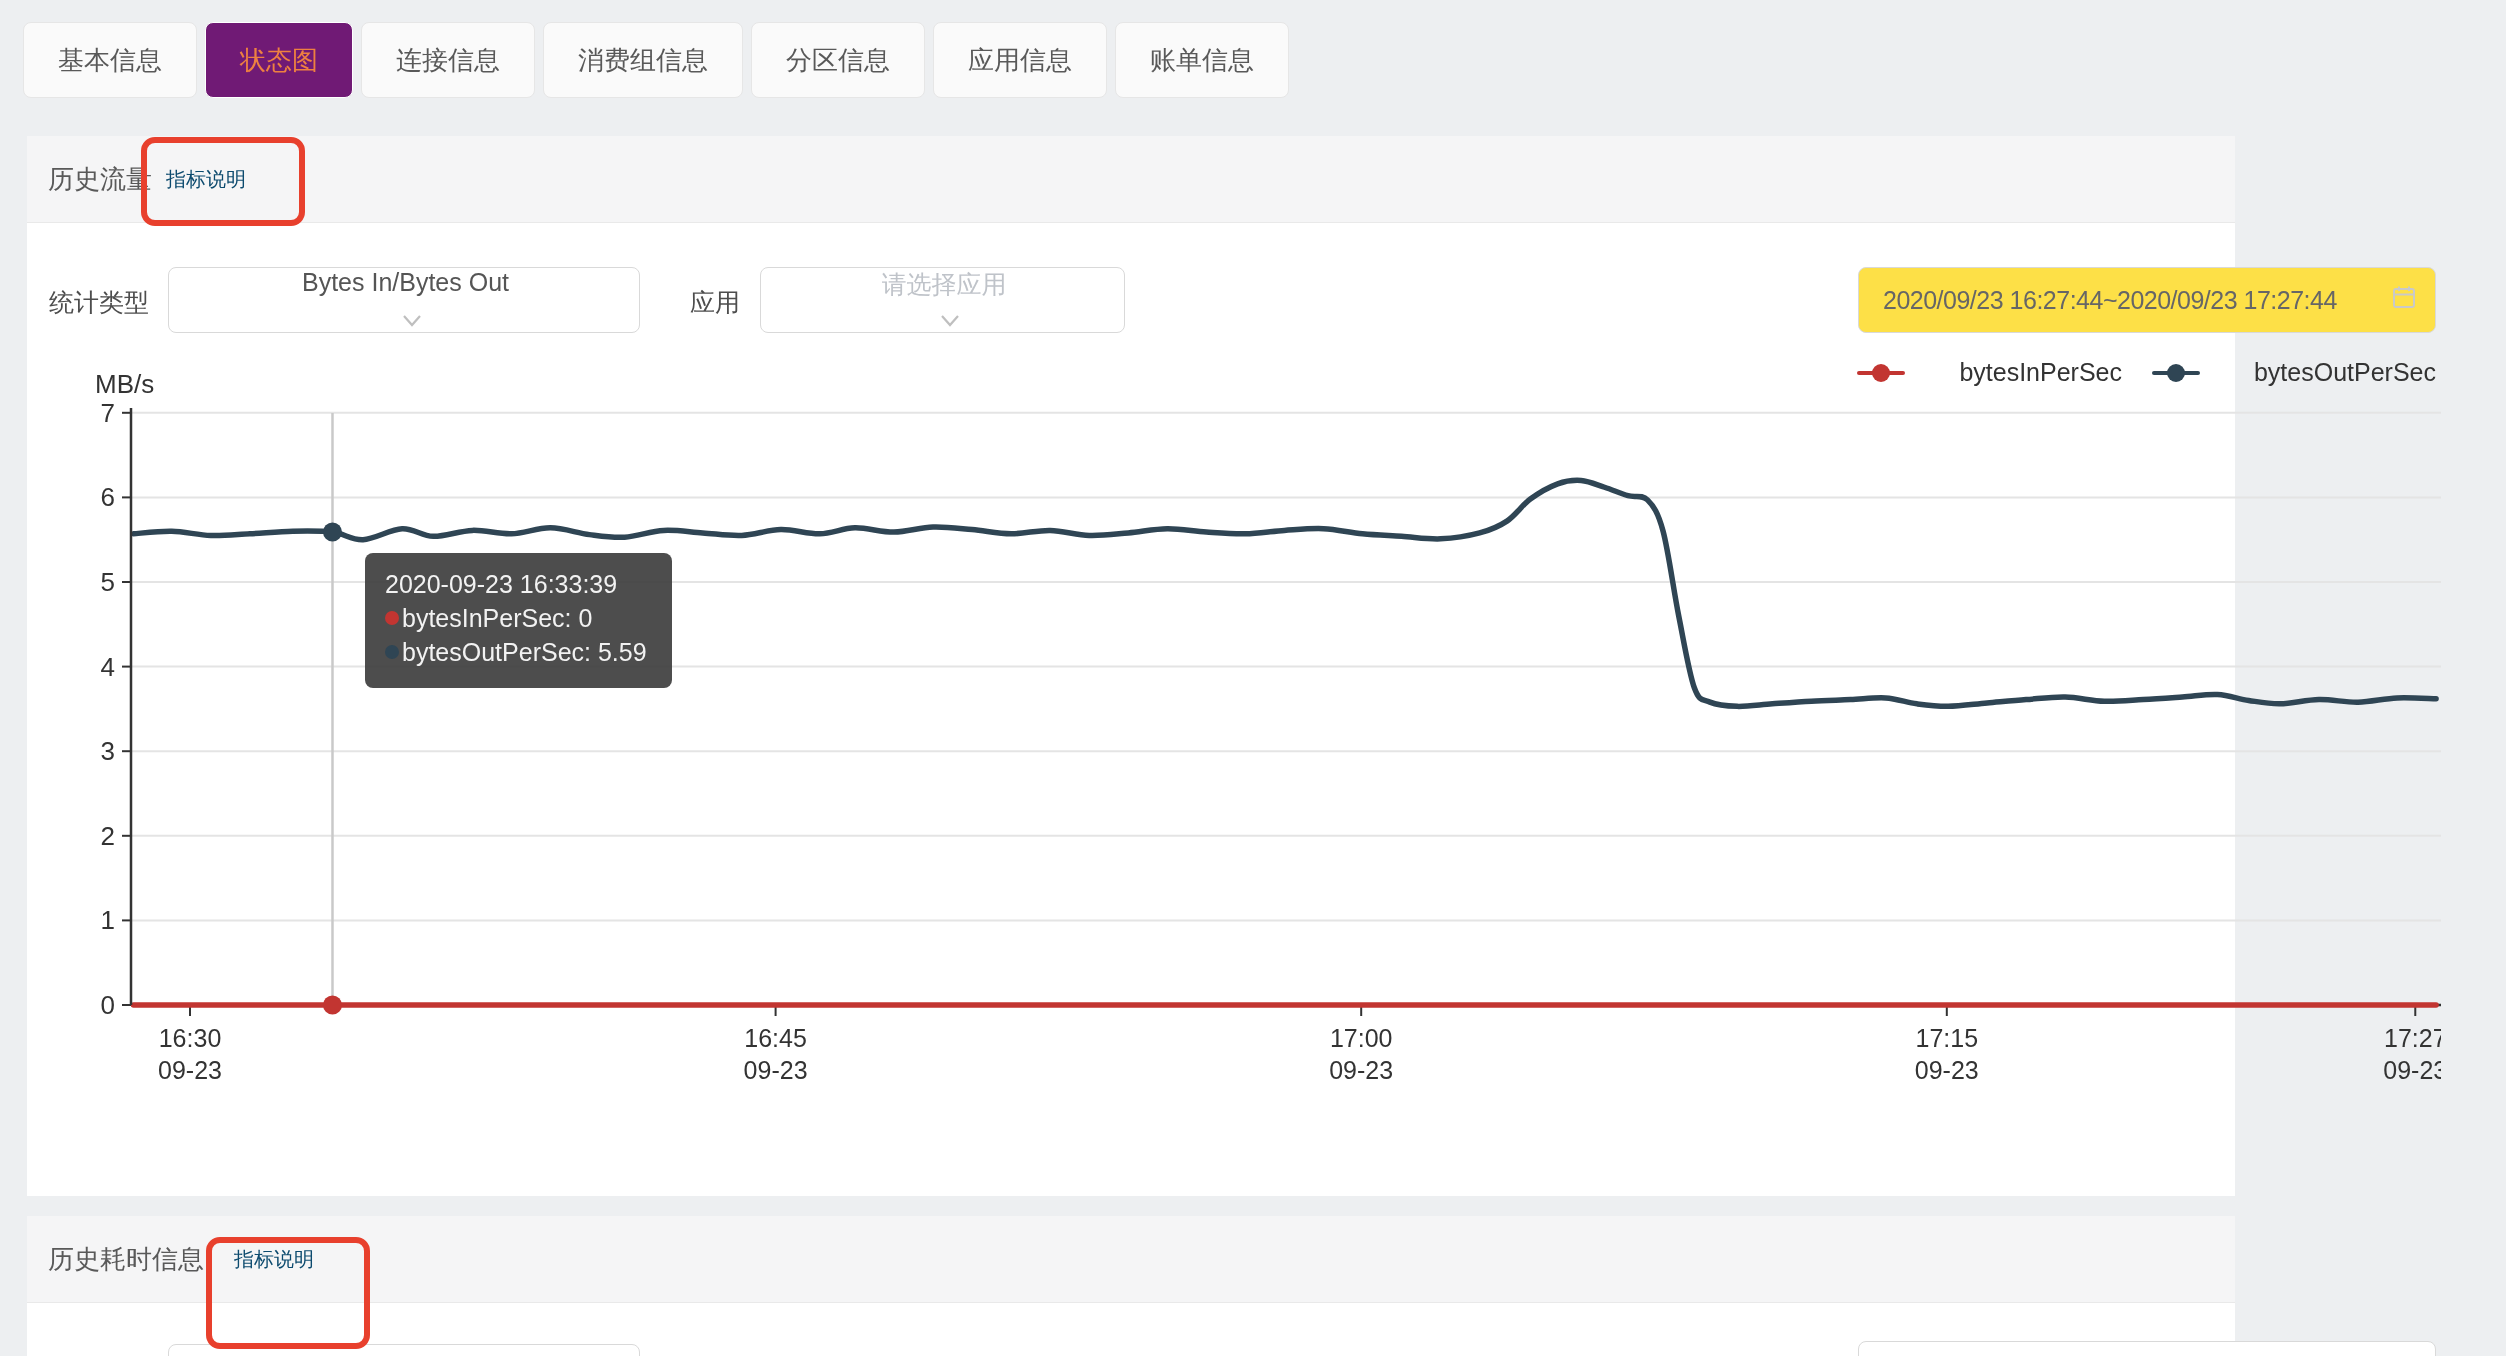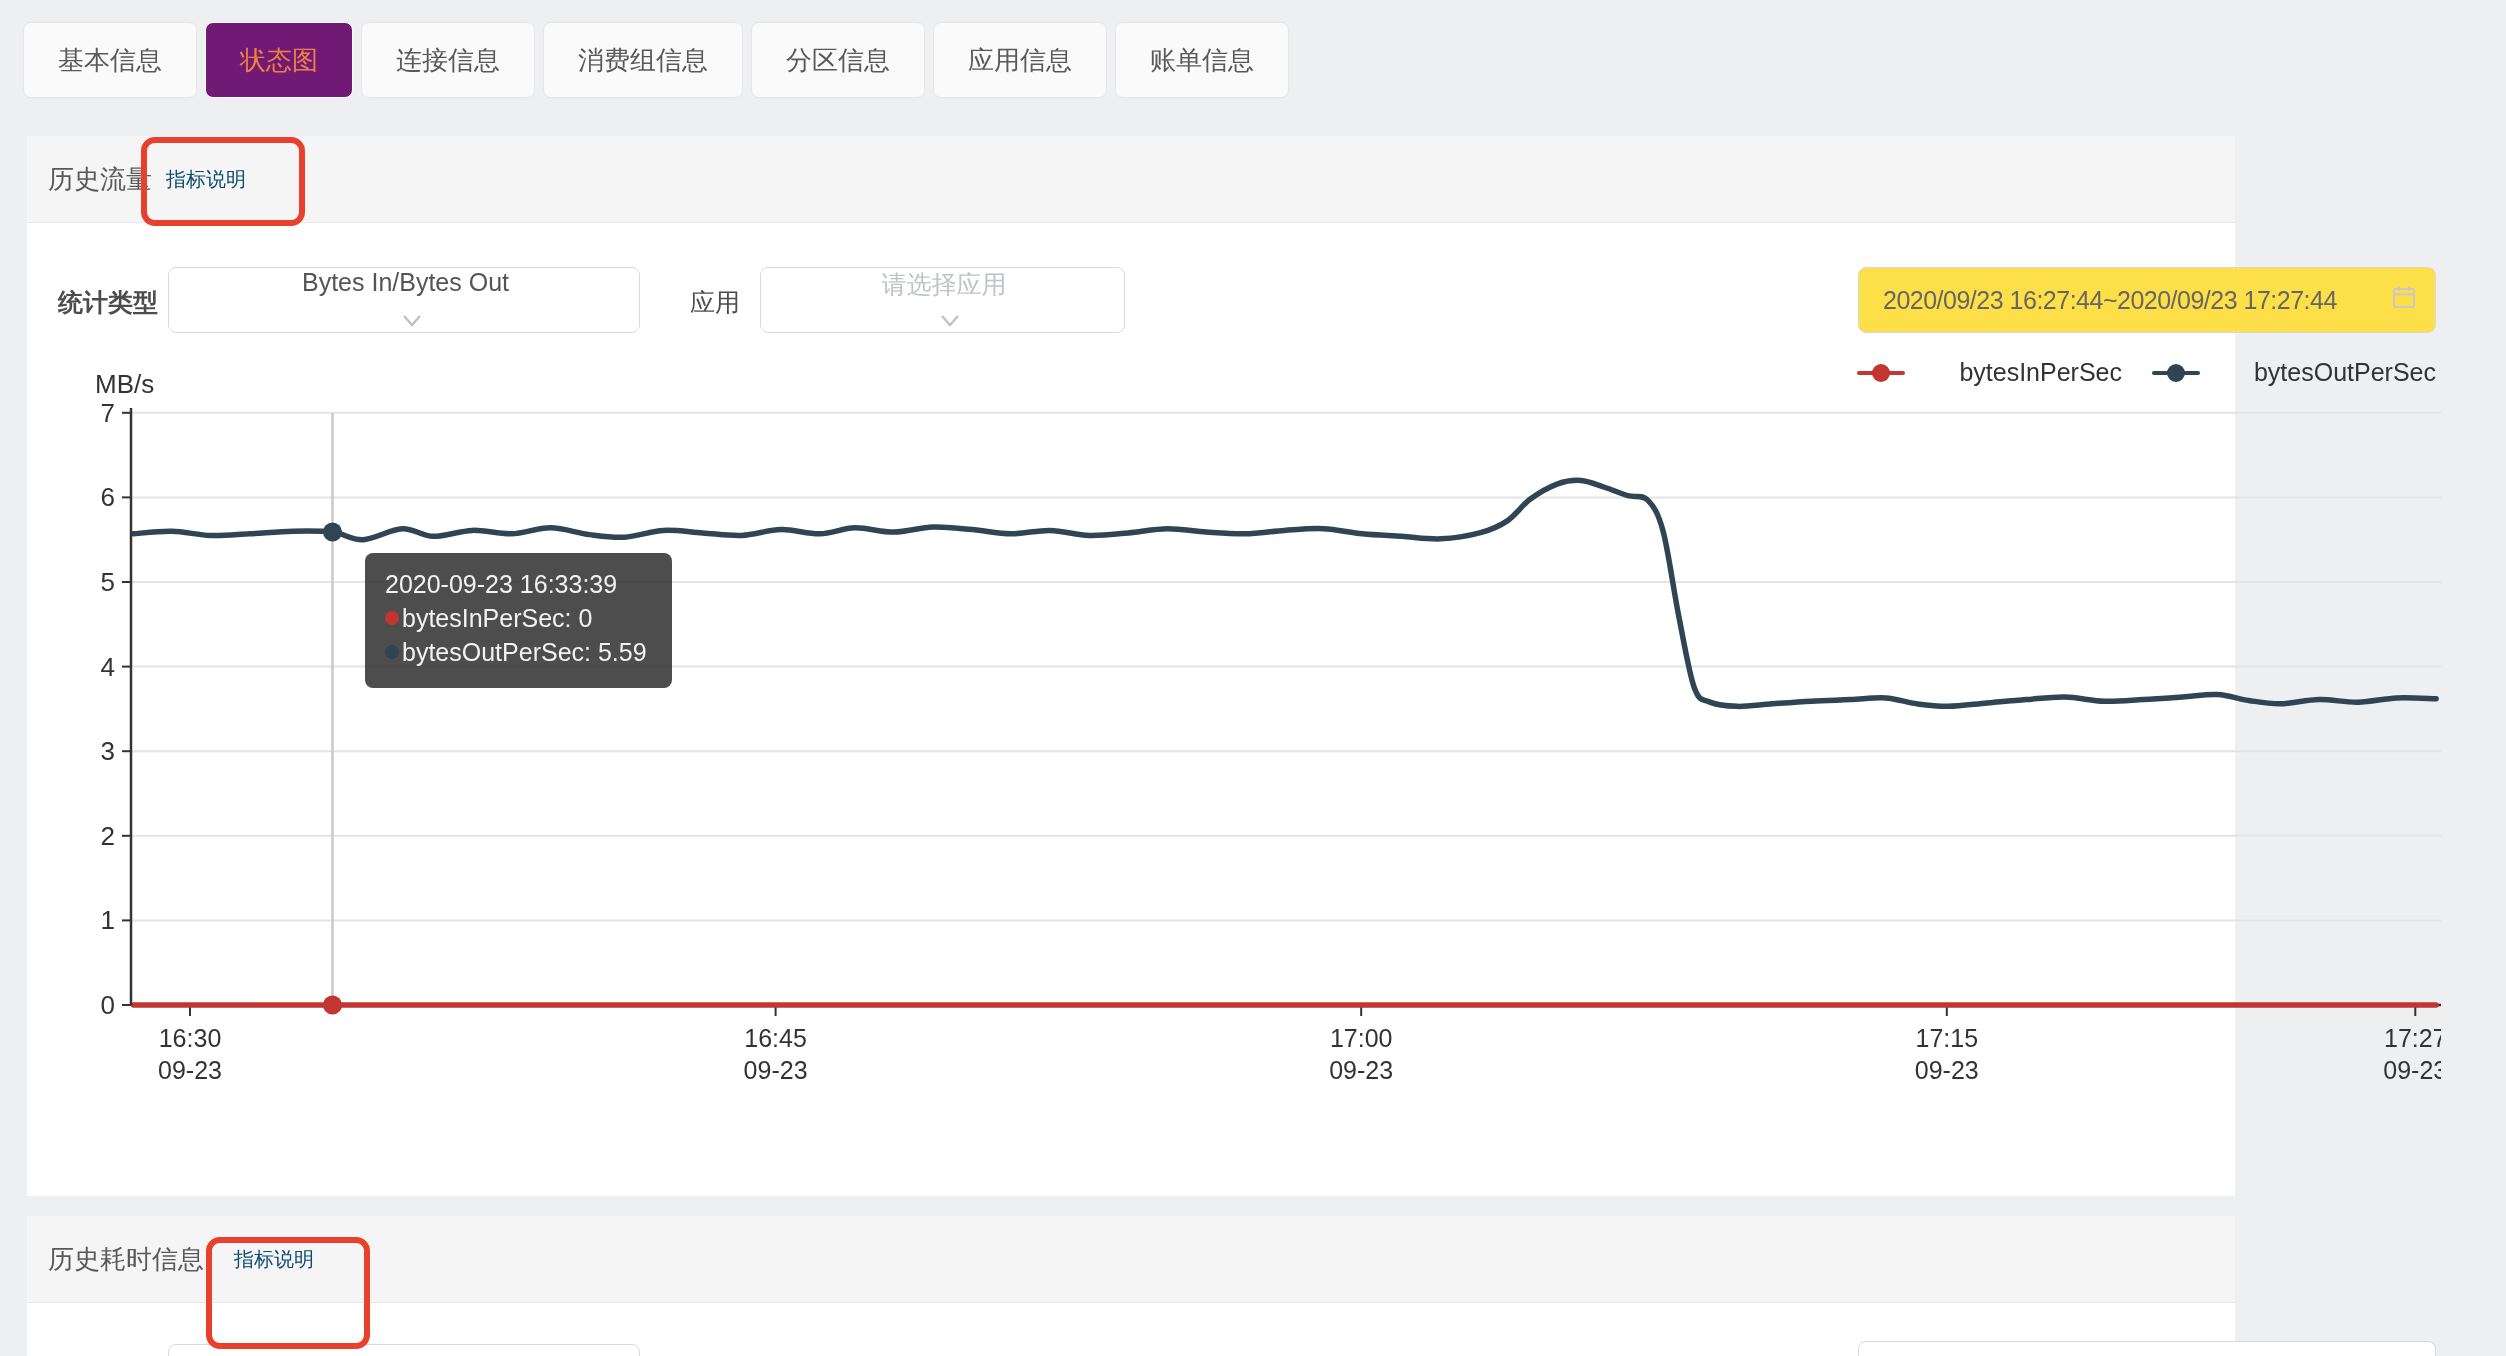--- a/index.html
+++ b/index.html
@@ -93,21 +93,21 @@
   <div class="tab">账单信息</div>
 </div>
 
 <div class="panel panel1">
   <div class="strip">
     <span class="sec-title">历史流量</span>
     <span class="metric-link">指标说明</span>
   </div>
 </div>
 
-<div class="ctl-label" style="left:58px;font-weight:bold;">统计类型</div>
+<div class="ctl-label" style="left:49px;">统计类型</div>
 
 <div class="select" style="left:168px;width:472px;">
   <span class="sel-text">Bytes In/Bytes Out</span>
   <span class="chevron">
     <svg width="24" height="24" viewBox="0 0 24 24">
         <path d="M4 8 L12 17 L20 8" fill="none" stroke="#bfbfbf" stroke-width="2.2"></path>
       </svg>
   </span>
 </div>
 

